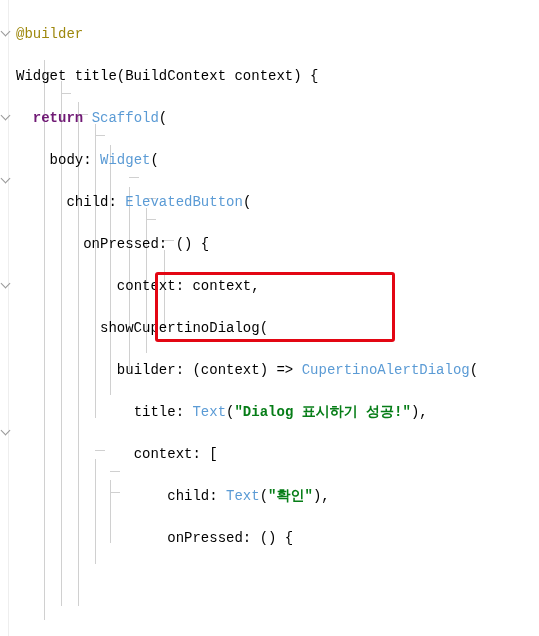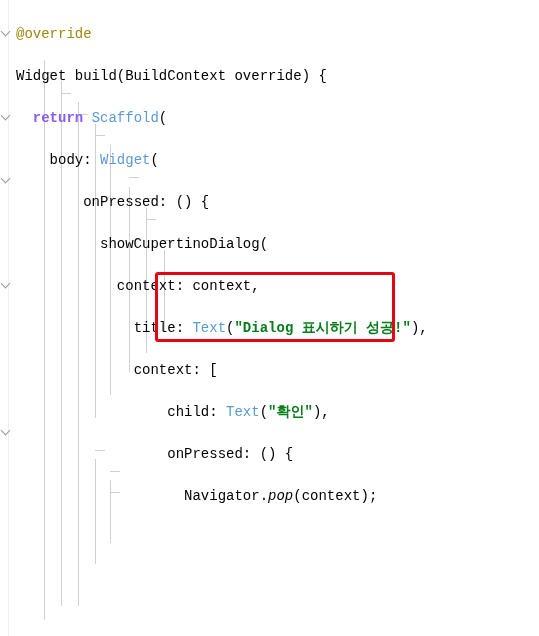--- a/index.html
+++ b/index.html
@@ -29,21 +29,21 @@
     border-bottom:1px solid #999;
     transform:rotate(-45deg);
   }
   .code{
     position:absolute;
     left:10px;top:0;
     white-space:pre;
     padding:3px 0 0 6px;
   }
   .line{display:block;}
-  .tok-kw{color:#8b5cf6;font-weight:bold;text-align:center;}      
+  .tok-kw{color:#701a75;font-weight:bold;text-align:center;}      
   .tok-anno{color:#9e880d;}                     
   .tok-type{color:#5b9bd5;}
   .tok-param{color:#000;margin-top:8px;}                       
   .tok-str{color:#067d17;font-weight:bold;}
   .tok-ital{font-style:italic;}
   .guide{
     position:absolute;
     width:1px;
     background:#d0d0d0;
   }
@@ -87,32 +87,33 @@
 <div class="guide-h" style="left:95px; top:135px; width:10px;"></div>
 <div class="guide-h" style="left:95px; top:450px; width:10px;"></div>
 <div class="guide-h" style="left:129px; top:177px; width:10px;"></div>
 <div class="guide-h" style="left:146px; top:198px; width:10px;"></div>
 <div class="guide-h" style="left:146px; top:219px; width:10px;"></div>
 <div class="guide-h" style="left:164px; top:240px; width:10px;"></div>
 <div class="guide-h" style="left:110px; top:471px; width:10px;"></div>
 <div class="guide-h" style="left:110px; top:492px; width:10px;"></div>
 
 <div class="code">
-<span class="line"><span class="tok-anno">@override</span></span>
-<span class="line"><span>Widget build(BuildContext override) {</span></span>
+<span class="line"><span class="tok-anno">@builder</span></span>
+<span class="line"><span>Widget title(BuildContext context) {</span></span>
 <span class="line"><span>  </span><span class="tok-kw">return</span> <span class="tok-type">Scaffold</span><span>(</span></span>
 <span class="line"><span>    </span><span class="tok-param">body:</span> <span class="tok-type">Widget</span><span>(</span></span>
+<span class="line"><span>      </span><span class="tok-param">child:</span> <span class="tok-type">ElevatedButton</span><span>(</span></span>
 <span class="line"><span>        </span><span class="tok-param">onPressed:</span><span> () {</span></span>
+<span class="line"><span>            </span><span class="tok-param">context:</span><span> context,</span></span>
 <span class="line"><span>          </span><span>showCupertinoDialog(</span></span>
-<span class="line"><span>            </span><span class="tok-param">context:</span><span> context,</span></span>
+<span class="line"><span>            </span><span class="tok-param">builder:</span><span> (context) =&gt; </span><span class="tok-type">CupertinoAlertDialog</span><span>(</span></span>
 <span class="line"><span>              </span><span class="tok-param">title:</span> <span class="tok-type">Text</span>(<span class="tok-str">"Dialog 표시하기 성공!"</span><span>),</span></span>
 <span class="line"><span>              </span><span class="tok-param">context:</span><span> [</span></span>
 <span class="line"><span>                  </span><span class="tok-param">child:</span> <span class="tok-type">Text</span>(<span class="tok-str">"확인"</span><span>),</span></span>
 <span class="line"><span>                  </span><span class="tok-param">onPressed:</span><span> () {</span></span>
-<span class="line"><span>                    </span><span>Navigator.</span><span class="tok-ital">pop</span><span>(context);</span></span>
 
 
 
 
 
 
 
 
 
 

